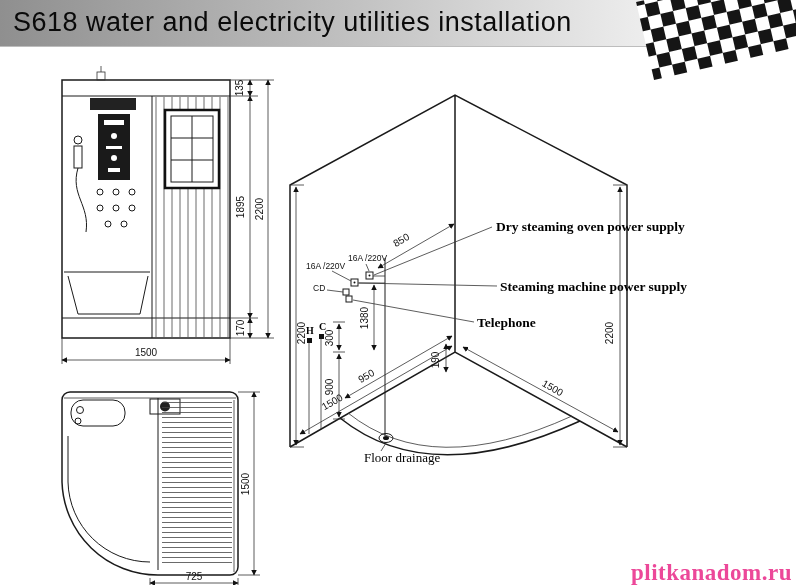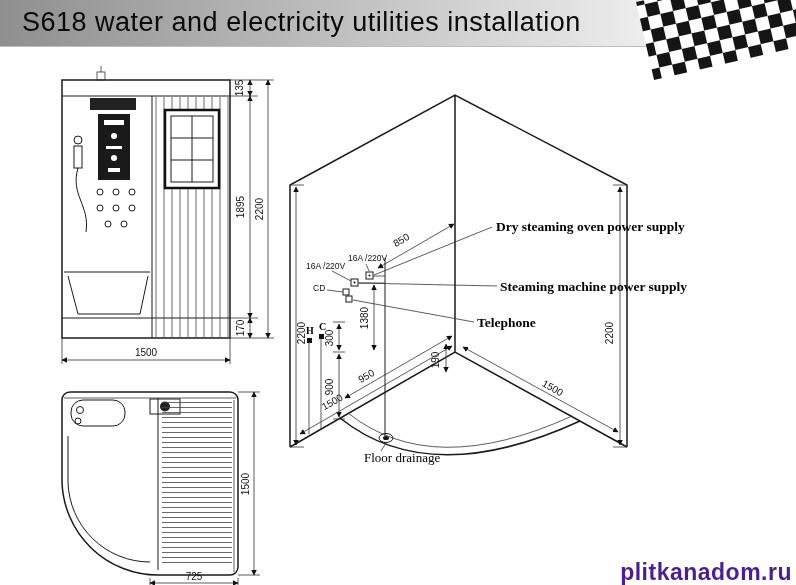--- a/index.html
+++ b/index.html
@@ -1,33 +1,33 @@
 <!DOCTYPE html>
 <html><head>
 <meta charset="utf-8">
 <style>
   html,body{margin:0;padding:0;background:#ffffff;}
   .stage{position:relative;width:796px;height:585px;background:#fff;overflow:hidden;
          font-family:"Liberation Sans",sans-serif;}
   .header-bar{position:absolute;top:0;left:0;width:796px;height:46px;
       background:linear-gradient(90deg,#8f8f8f 0%,#c2c2c2 45%,#ececec 80%,#f7f7f7 100%);
       border-bottom:1px solid #bdbdbd;}
-  .header-bar .title{display:block;line-height:45px;padding-left:22px;font-size:27px;
+  .header-bar .title{display:block;line-height:45px;padding-left:13px;font-size:27px;
       color:#0a0a0a;letter-spacing:0.5px;}
   svg.draw{position:absolute;top:0;left:0;}
   .ln{stroke:#1a1a1a;stroke-width:1;fill:none;}
   .ln2{stroke:#1a1a1a;stroke-width:1.5;fill:none;}
   .thin{stroke:#333;stroke-width:0.8;fill:none;}
   .dim{font:10px "Liberation Sans",sans-serif;fill:#111;}
   .sm{font:8.5px "Liberation Sans",sans-serif;fill:#111;}
   .lbl{font:bold 13.5px "Liberation Serif",serif;fill:#000;}
   .hc{font:bold 10px "Liberation Serif",serif;fill:#000;}
   .drain-lbl{font:13px "Liberation Serif",serif;fill:#000;}
-  .watermark{position:absolute;right:4px;bottom:-1px;font-family:Liberation Sans, sans-serif;
-      font-weight:bold;font-size:23px;color:#4c1d95;letter-spacing:0.5px;
+  .watermark{position:absolute;right:4px;bottom:-1px;font-family:Liberation Serif, serif;
+      font-weight:bold;font-size:23px;color:#ec4899;letter-spacing:0.5px;
       text-shadow:-1.5px -1.5px 0 #fff,1.5px -1.5px 0 #fff,-1.5px 1.5px 0 #fff,
                   1.5px 1.5px 0 #fff,0 1.5px 0 #fff,0 -1.5px 0 #fff,1.5px 0 0 #fff,-1.5px 0 0 #fff;text-align:right;}
 </style>
 </head>
 <body>
 
 <div class="stage">
 
   <div class="header-bar">
     <span class="title">S618 water and electricity utilities installation</span>

